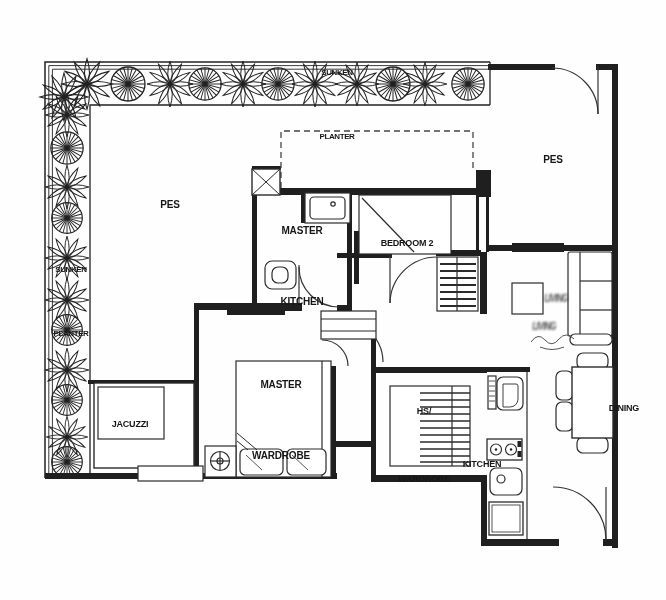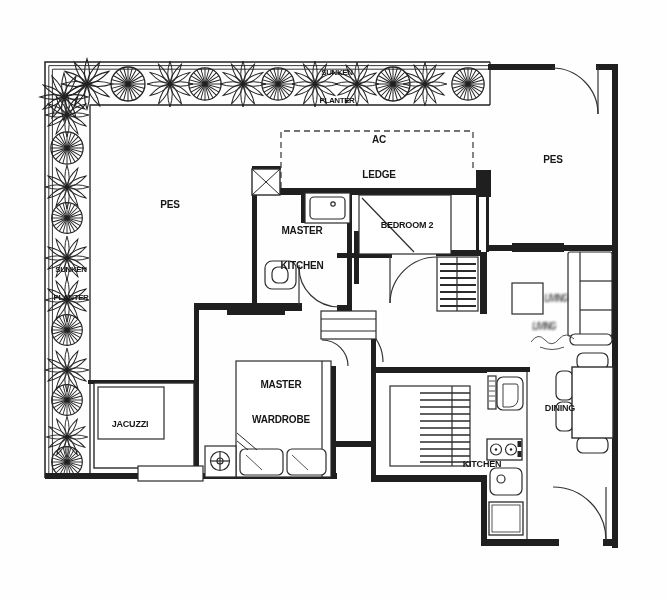--- a/index.html
+++ b/index.html
@@ -2,21 +2,21 @@
 <html><head>
 <meta charset="utf-8">
 <style>
   html,body{margin:0;padding:0;background:#ffffff;}
   #stage{position:relative;width:666px;height:600px;background:#fefefe;overflow:hidden;
          font-family:"Liberation Sans",sans-serif;}
   #plan-svg{position:absolute;left:0;top:0;}
   .lbl{position:absolute;transform:translate(-50%,-50%);
        font:700 10px/1.18 "Liberation Sans",sans-serif;color:#161616;
        text-align:center;white-space:pre;letter-spacing:-0.2px;z-index:5;}
-  .lbl span{display:block;}
+  .lbl span{display:block;margin-top:36px;}
   .lbl.sm{font-size:9px;}
   .lbl.xs{font-size:8px;letter-spacing:-0.4px;}
   .lbl.watermark{filter:blur(1px);opacity:0.82;
        transform:translate(-50%,-50%) scaleX(0.8) skewX(-7deg);
        font-size:10.5px;letter-spacing:-1px;color:#2a2a2a;}
 </style>
 </head>
 <body>
 
 <div id="stage">
@@ -282,31 +282,31 @@
   <div class="lbl xs" style="left:337px;top:87px">
     <span>SUNKEN</span>
     <span>PLANTER</span>
   </div>
   <div class="lbl xs" style="left:71px;top:284px">
     <span>SUNKEN</span>
     <span>PLANTER</span>
   </div>
   <div class="lbl" style="left:170px;top:205px">PES</div>
   <div class="lbl" style="left:553px;top:160px">PES</div>
-  <div class="lbl" style="left:379px;top:157px">
-    <span>AC</span>
-    <span>LEDGE</span>
-  </div>
-  <div class="lbl sm" style="left:407px;top:225px">BEDROOM 2</div>
+  <div class="lbl sm" style="left:407px;top:243px">BEDROOM 2</div>
   <div class="lbl" style="left:302px;top:248px">
     <span>MASTER</span>
     <span>KITCHEN</span>
   </div>
   <div class="lbl" style="left:281px;top:402px">
     <span>MASTER</span>
     <span>WARDROBE</span>
   </div>
   <div class="lbl sm" style="left:130px;top:424px">JACUZZI</div>
+  <div class="lbl sm" style="left:424px;top:427px">
+    <span>HS/</span>
+    <span>WARDROBE</span>
+  </div>
   <div class="lbl sm" style="left:482px;top:464px">KITCHEN</div>
-  <div class="lbl sm" style="left:560px;top:408px">DINING</div>
+  <div class="lbl sm" style="left:624px;top:408px">DINING</div>
   <div class="lbl watermark" style="left:556px;top:298px">LIVING</div>
   <div class="lbl watermark" style="left:544px;top:326px">LIVING</div>
 </div>
 
 </body></html>

